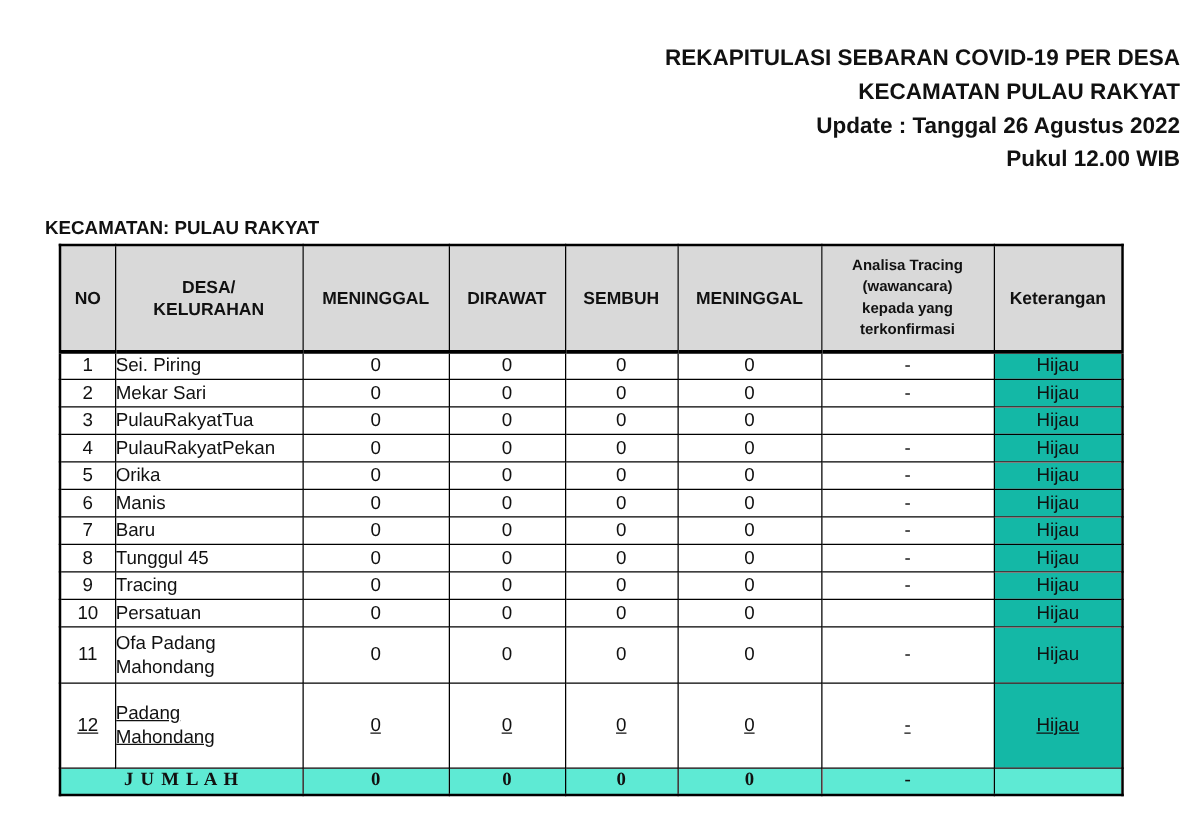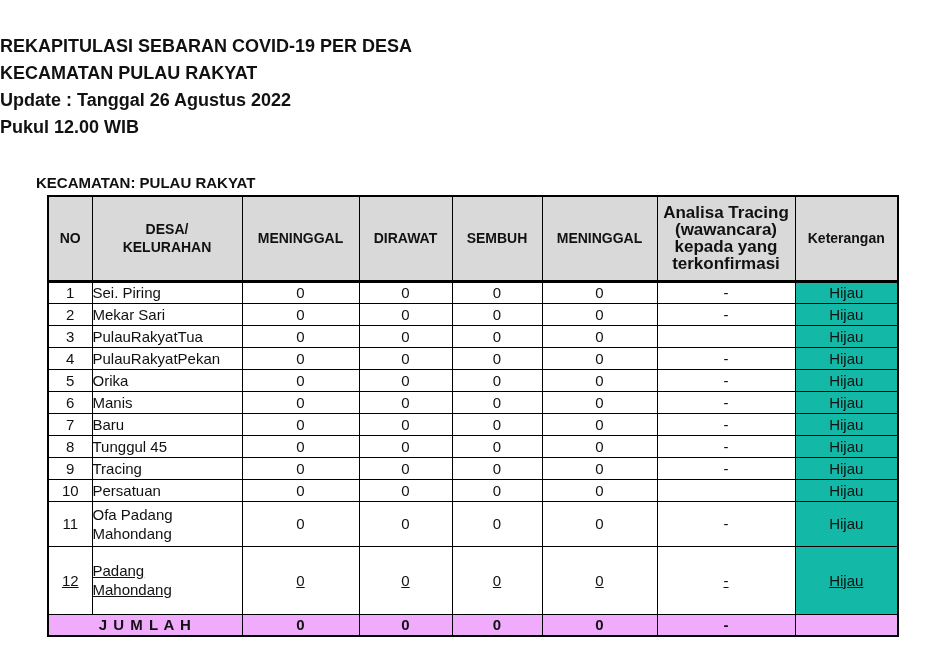--- a/index.html
+++ b/index.html
@@ -14,21 +14,21 @@
     background: #ffffff;
     overflow: hidden;
     font-family: "Liberation Sans", sans-serif;
     color: #111111;
   }
   .title-block {
     position: absolute;
     top: 33px;
     left: 0;
     width: 944px;
-    text-align: left;
+    text-align: right;
     font-weight: bold;
     font-size: 18px;
     line-height: 27px;
     color: #111111;
   }
   .section-label {
     position: absolute;
     top: 174px;
     left: 36px;
     font-weight: bold;
@@ -55,38 +55,39 @@
   table.covid thead tr { height: 85px; }
   table.covid thead th {
     background: #d9d9d9;
     border-bottom: 3px solid #000000;
     font-weight: bold;
     font-size: 14px;
     line-height: 18px;
     text-align: center;
   }
   table.covid thead th.analisa-h {
-    font-size: 17px;
+    font-size: 12px;
     line-height: 17px;
   }
   table.covid tbody tr { height: 22px; }
   table.covid tbody tr.r11 { height: 45px; margin-left: 11px; }
   table.covid tbody tr.r12 { height: 68px; text-decoration: underline; }
   table.covid tbody tr.total-row { height: 22px; }
   .c { text-align: center; }
   .desa {
     text-align: left;
     padding-left: 8px;
     line-height: 19px;
   }
   .pre { white-space: pre-line; }
   .green { background: #14b8a6; text-align: center; }
   tr.total-row td {
-    background: #f0abfc;
-    font-weight: bold;
+    background: #5eead4;
+    font-weight: bold;
+    font-family: Liberation Serif, serif;
   }
   tr.total-row td.total-label { letter-spacing: 1px; }
 </style>
 </head>
 <body>
 
 <div class="page">
 
   <div class="title-block">
     <div>REKAPITULASI SEBARAN COVID-19 PER DESA</div>

